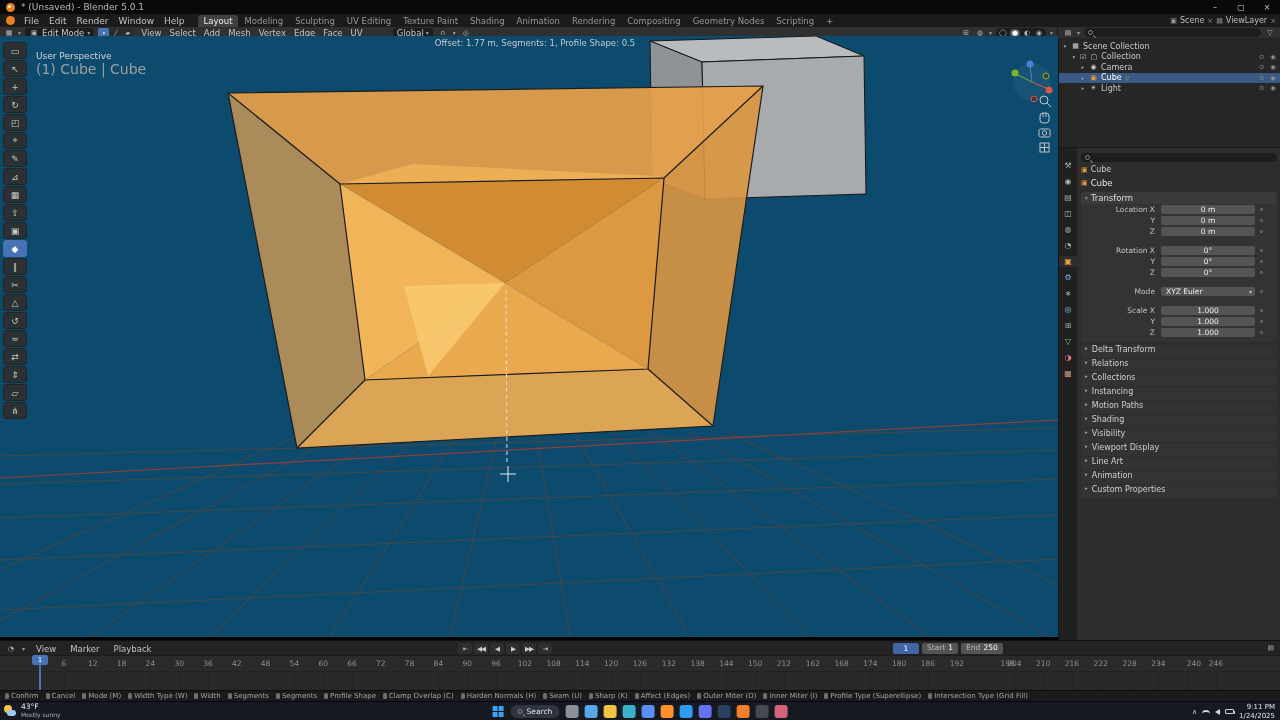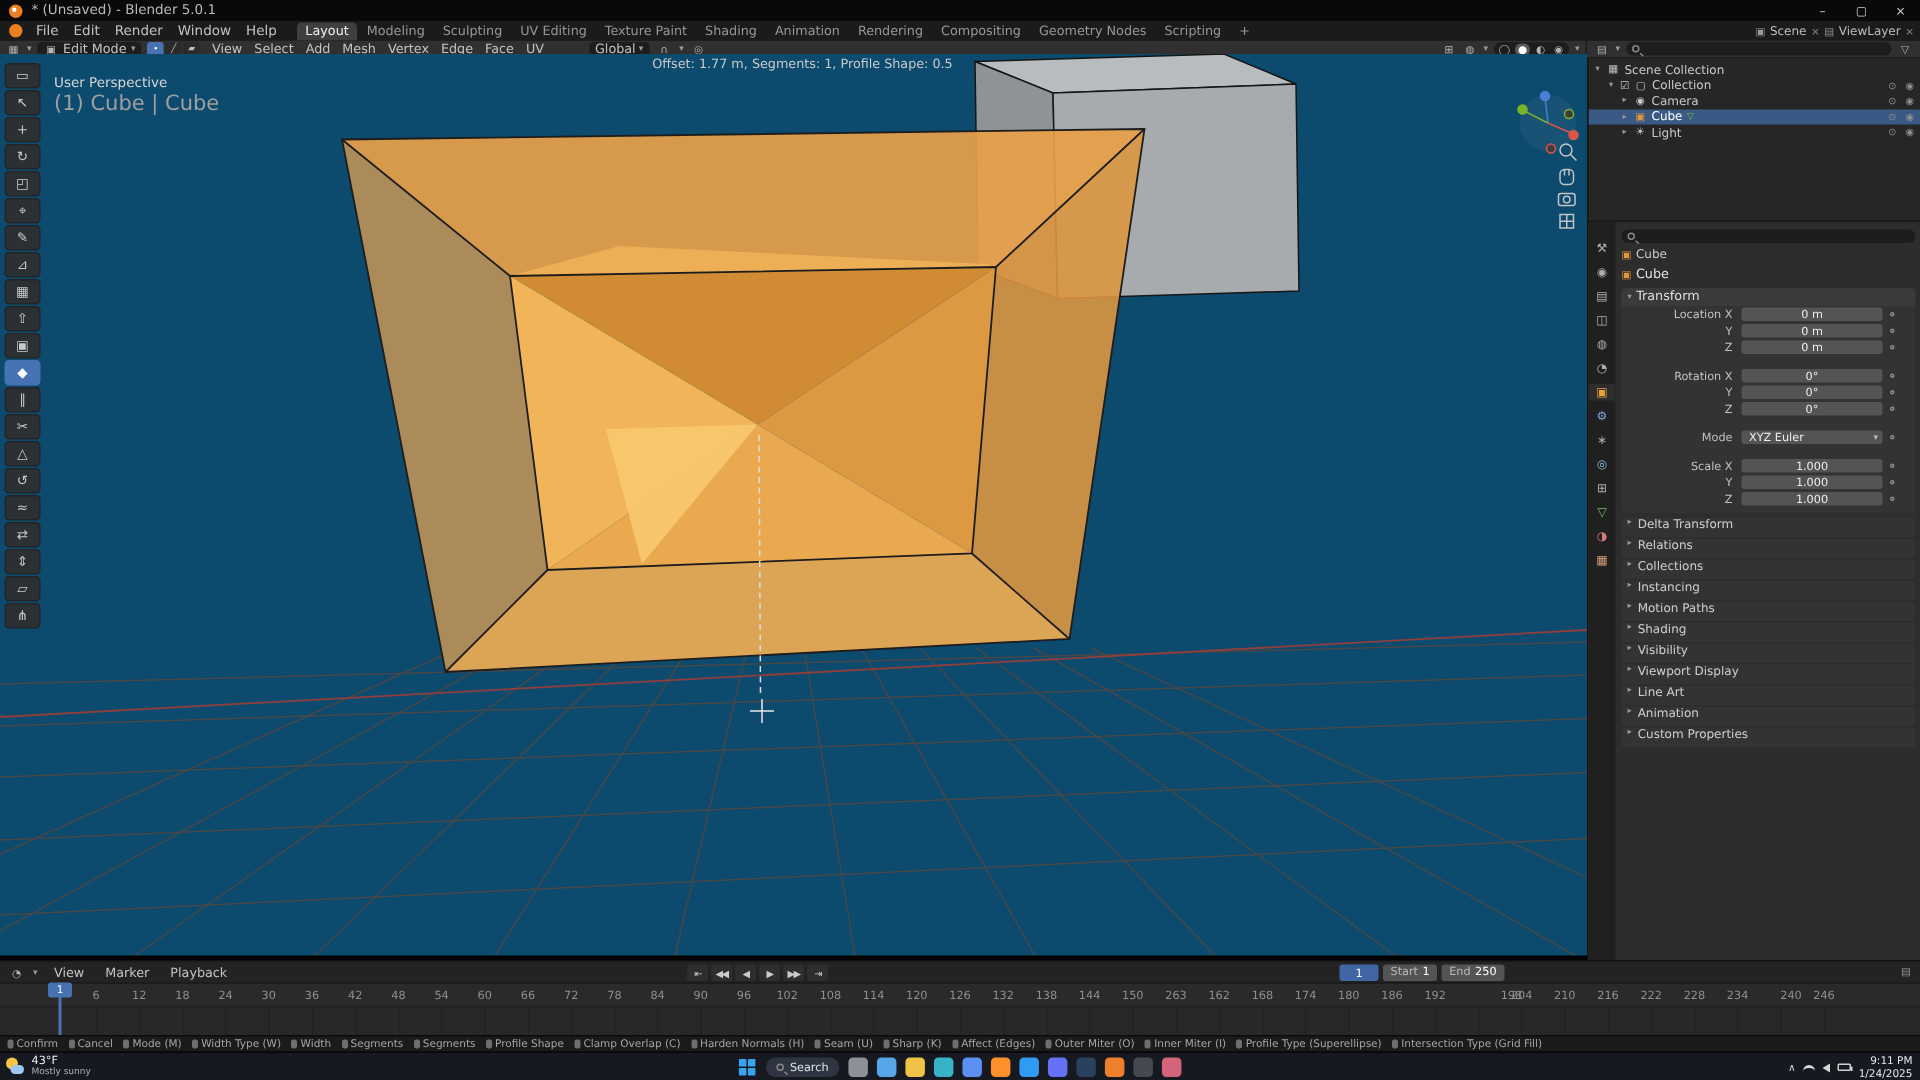--- a/index.html
+++ b/index.html
@@ -611,21 +611,21 @@
       <span class="ruler-num" style="left: 496px;">96</span>
       <span class="ruler-num" style="left: 524.8px;">102</span>
       <span class="ruler-num" style="left: 553.6px;">108</span>
       <span class="ruler-num" style="left: 582.4px;">114</span>
       <span class="ruler-num" style="left: 611.2px;">120</span>
       <span class="ruler-num" style="left: 640px;">126</span>
       <span class="ruler-num" style="left: 668.8px;">132</span>
       <span class="ruler-num" style="left: 697.6px;">138</span>
       <span class="ruler-num" style="left: 726.4px;">144</span>
       <span class="ruler-num" style="left: 755.2px;">150</span>
-      <span class="ruler-num" style="left: 784px;">263</span>
+      <span class="ruler-num" style="left: 784px;">212</span>
       <span class="ruler-num" style="left: 812.8px;">162</span>
       <span class="ruler-num" style="left: 841.6px;">168</span>
       <span class="ruler-num" style="left: 870.4px;">174</span>
       <span class="ruler-num" style="left: 899.2px;">180</span>
       <span class="ruler-num" style="left: 928px;">186</span>
       <span class="ruler-num" style="left: 956.8px;">192</span>
       <span class="ruler-num" style="left: 985.6px; margin-left: 12px;">198</span>
       <span class="ruler-num" style="left: 1014.4px;">204</span>
       <span class="ruler-num" style="left: 1043.2px;">210</span>
       <span class="ruler-num" style="left: 1072px;">216</span>

